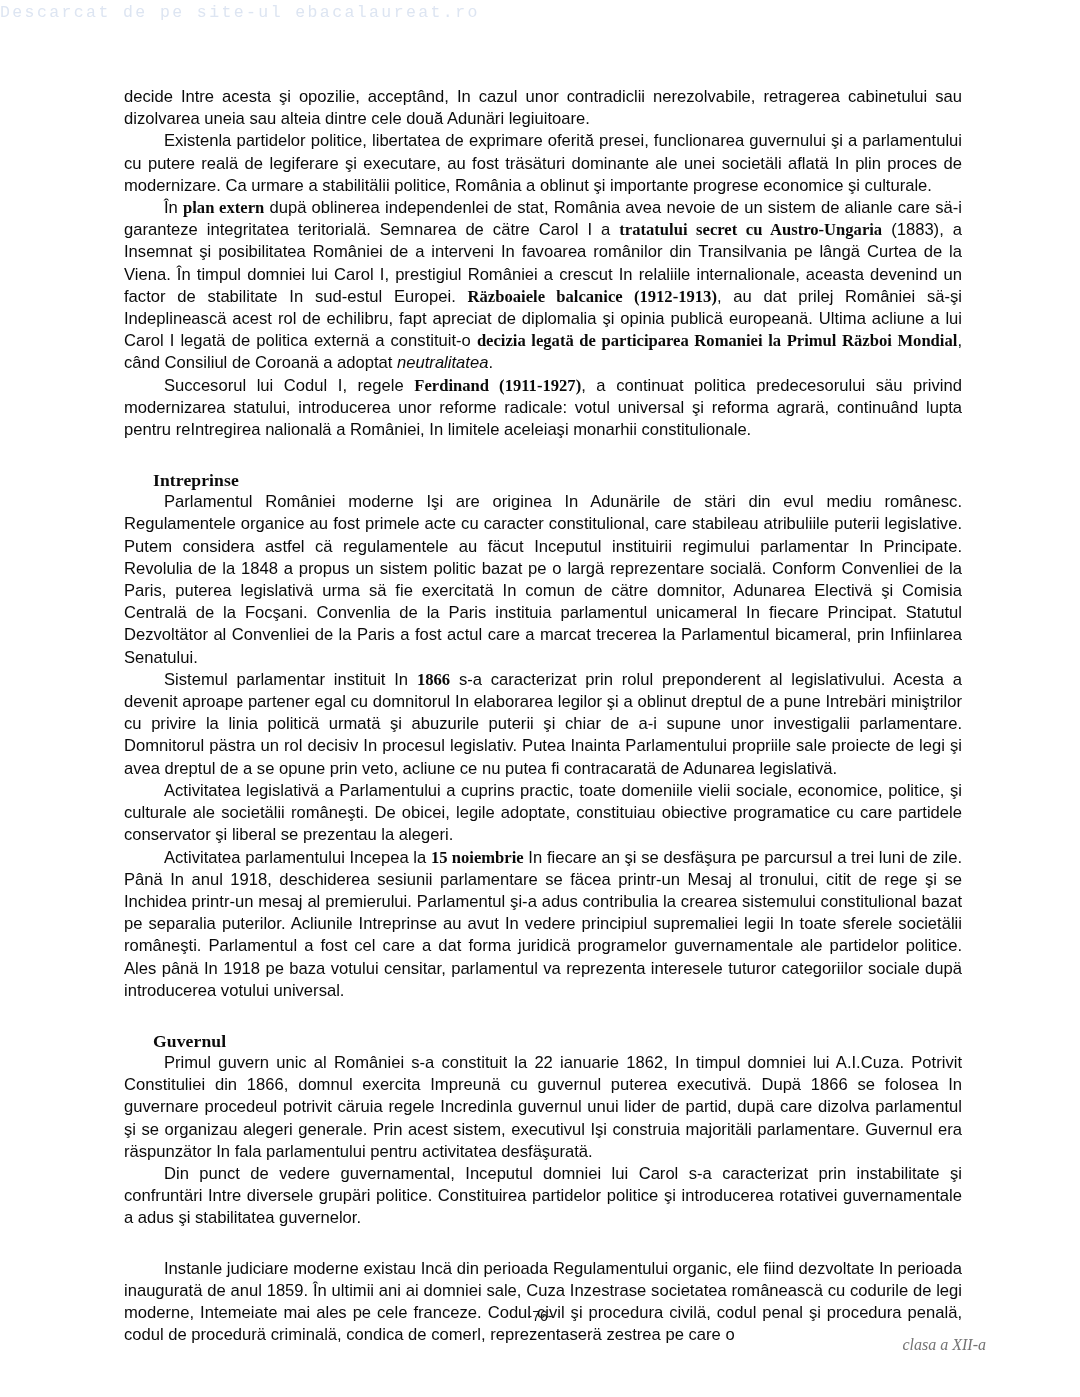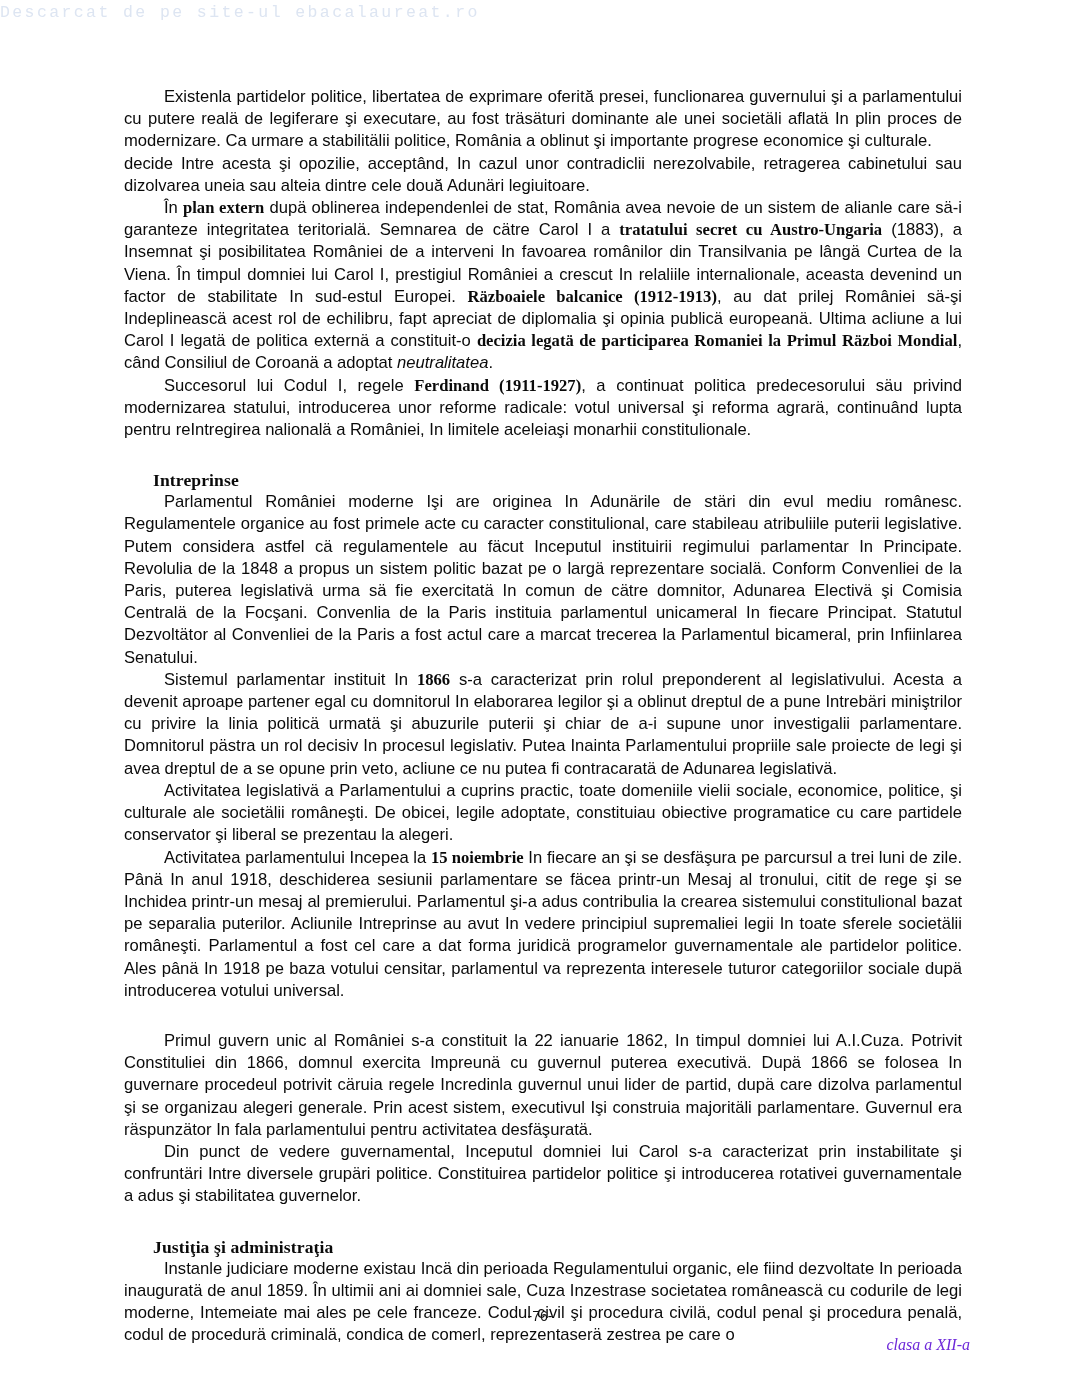--- a/index.html
+++ b/index.html
@@ -80,59 +80,59 @@
     left: 0;
     top: 0;
     width: 1080px;
     text-align: center;
     font-family: Liberation Sans, sans-serif;
     font-size: 14px;
     color: #111;
   }
   .class-label {
     position: absolute;
-    right: 110px;
+    right: 94px;
     top: 28px;
     font-family: "Liberation Serif", "DejaVu Serif", serif;
     font-style: italic;
     font-size: 16px;
-    color: #6d28d9;
+    color: #737373;
   }
 </style>
 </head>
 <body>
 
 <div class="watermark">Descarcat de pe site-ul ebacalaureat.ro</div>
 
 <div class="page">
 
+  <p class="para noindent">decide Intre acesta şi opozilie, acceptând, In cazul unor contradiclii nerezolvabile, retragerea cabinetului sau dizolvarea uneia sau alteia dintre cele două Adunäri legiuitoare.</p>
+
   <p class="para">Existenla partidelor politice, libertatea de exprimare oferită presei, funclionarea guvernului şi a parlamentului cu putere realä de legiferare şi executare, au fost träsäturi dominante ale unei societäli aflatä In plin proces de modernizare. Ca urmare a stabilitälii politice, România a oblinut şi importante progrese economice şi culturale.</p>
-
-  <p class="para noindent">decide Intre acesta şi opozilie, acceptând, In cazul unor contradiclii nerezolvabile, retragerea cabinetului sau dizolvarea uneia sau alteia dintre cele două Adunäri legiuitoare.</p>
 
   <p class="para"><span>În </span><b>plan extern</b><span> dupä oblinerea independenlei de stat, România avea nevoie de un sistem de alianle care sä-i garanteze integritatea teritorialä. Semnarea de cätre Carol I a </span><b>tratatului secret cu Austro-Ungaria</b><span> (1883), a Insemnat şi posibilitatea României de a interveni In favoarea românilor din Transilvania pe lângä Curtea de la Viena. În timpul domniei lui Carol I, prestigiul României a crescut In relaliile internalionale, aceasta devenind un factor de stabilitate In sud-estul Europei. </span><b>Räzboaiele balcanice (1912-1913)</b><span>, au dat prilej României sä-şi Indeplineascä acest rol de echilibru, fapt apreciat de diplomalia şi opinia publicä europeanä. Ultima acliune a lui Carol I legatä de politica externä a constituit-o </span><b>decizia legatä de participarea Romaniei la Primul Räzboi Mondial</b><span>, când Consiliul de Coroanä a adoptat </span><i>neutralitatea</i><span>.</span></p>
 
   <p class="para"><span>Succesorul lui Codul I, regele </span><b>Ferdinand (1911-1927)</b><span>, a continuat politica predecesorului säu privind modernizarea statului, introducerea unor reforme radicale: votul universal şi reforma agrarä, continuând lupta pentru reIntregirea nalionalä a României, In limitele aceleiaşi monarhii constitulionale.</span></p>
 
   <div class="gap-sec"></div>
 
   <h2 class="section">Intreprinse</h2>
   <p class="para">Parlamentul României moderne Işi are originea In Adunärile de stäri din evul mediu românesc. Regulamentele organice au fost primele acte cu caracter constitulional, care stabileau atribuliile puterii legislative. Putem considera astfel cä regulamentele au fäcut Inceputul instituirii regimului parlamentar In Principate. Revolulia de la 1848 a propus un sistem politic bazat pe o largä reprezentare socialä. Conform Convenliei de la Paris, puterea legislativä urma sä fie exercitatä In comun de cätre domnitor, Adunarea Electivä şi Comisia Centralä de la Focşani. Convenlia de la Paris instituia parlamentul unicameral In fiecare Principat. Statutul Dezvoltätor al Convenliei de la Paris a fost actul care a marcat trecerea la Parlamentul bicameral, prin Infiinlarea Senatului.</p>
   <p class="para"><span>Sistemul parlamentar instituit In </span><b>1866</b><span> s-a caracterizat prin rolul preponderent al legislativului. Acesta a devenit aproape partener egal cu domnitorul In elaborarea legilor şi a oblinut dreptul de a pune Intrebäri miniştrilor cu privire la linia politicä urmatä şi abuzurile puterii şi chiar de a-i supune unor investigalii parlamentare. Domnitorul pästra un rol decisiv In procesul legislativ. Putea Inainta Parlamentului propriile sale proiecte de legi şi avea dreptul de a se opune prin veto, acliune ce nu putea fi contracaratä de Adunarea legislativä.</span></p>
   <p class="para">Activitatea legislativä a Parlamentului a cuprins practic, toate domeniile vielii sociale, economice, politice, şi culturale ale societälii româneşti. De obicei, legile adoptate, constituiau obiective programatice cu care partidele conservator şi liberal se prezentau la alegeri.</p>
   <p class="para"><span>Activitatea parlamentului Incepea la </span><b>15 noiembrie</b><span> In fiecare an şi se desfäşura pe parcursul a trei luni de zile. Pânä In anul 1918, deschiderea sesiunii parlamentare se fäcea printr-un Mesaj al tronului, citit de rege şi se Inchidea printr-un mesaj al premierului. Parlamentul şi-a adus contribulia la crearea sistemului constitulional bazat pe separalia puterilor. Acliunile Intreprinse au avut In vedere principiul supremaliei legii In toate sferele societälii româneşti. Parlamentul a fost cel care a dat forma juridicä programelor guvernamentale ale partidelor politice. Ales pânä In 1918 pe baza votului censitar, parlamentul va reprezenta interesele tuturor categoriilor sociale dupä introducerea votului universal.</span></p>
 
   <div class="gap-sec"></div>
 
+  <h2 class="section">Guvernul</h2>
   <p class="para">Primul guvern unic al României s-a constituit la 22 ianuarie 1862, In timpul domniei lui A.I.Cuza. Potrivit Constituliei din 1866, domnul exercita Impreunä cu guvernul puterea executivä. Dupä 1866 se folosea In guvernare procedeul potrivit cäruia regele Incredinla guvernul unui lider de partid, dupä care dizolva parlamentul şi se organizau alegeri generale. Prin acest sistem, executivul Işi construia majoritäli parlamentare. Guvernul era räspunzätor In fala parlamentului pentru activitatea desfäşuratä.</p>
   <p class="para">Din punct de vedere guvernamental, Inceputul domniei lui Carol s-a caracterizat prin instabilitate şi confruntäri Intre diversele grupäri politice. Constituirea partidelor politice şi introducerea rotativei guvernamentale a adus şi stabilitatea guvernelor.</p>
 
   <div class="gap-sec"></div>
 
-  <h2 class="section">Justiţia şi administraţia</h2>
   <p class="para">Instanle judiciare moderne existau Incä din perioada Regulamentului organic, ele fiind dezvoltate In perioada inauguratä de anul 1859. În ultimii ani ai domniei sale, Cuza Inzestrase societatea româneascä cu codurile de legi moderne, Intemeiate mai ales pe cele franceze. Codul civil şi procedura civilä, codul penal şi procedura penalä, codul de procedurä criminalä, condica de comerl, reprezentaserä zestrea pe care o</p>
 
 </div>
 
 <div class="footer">
   <div class="page-number">-76-</div>
   <div class="class-label">clasa a XII-a</div>
 </div>
 
 </body></html>

